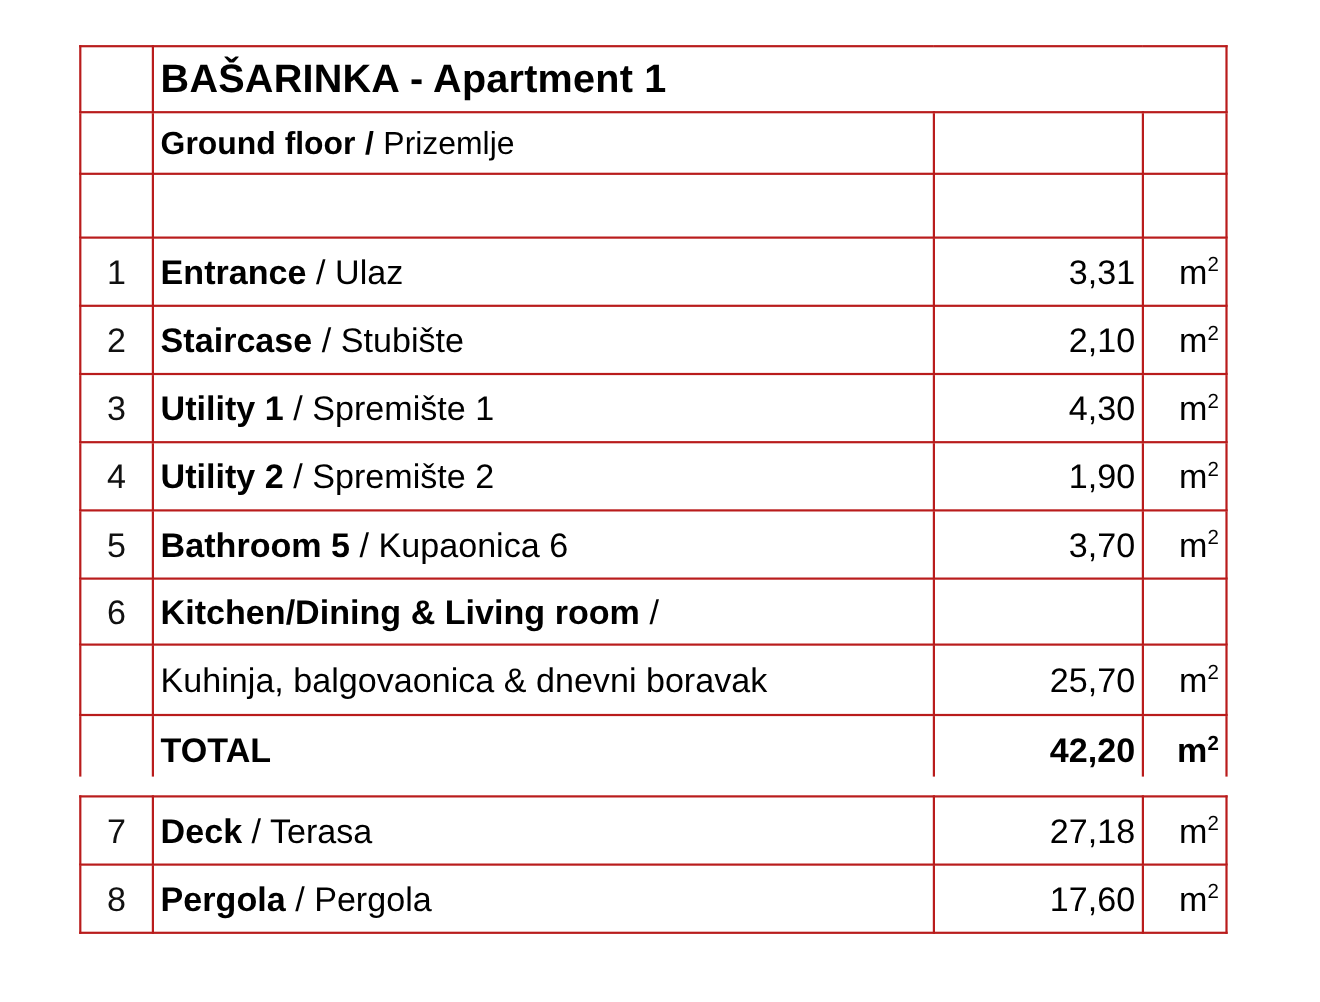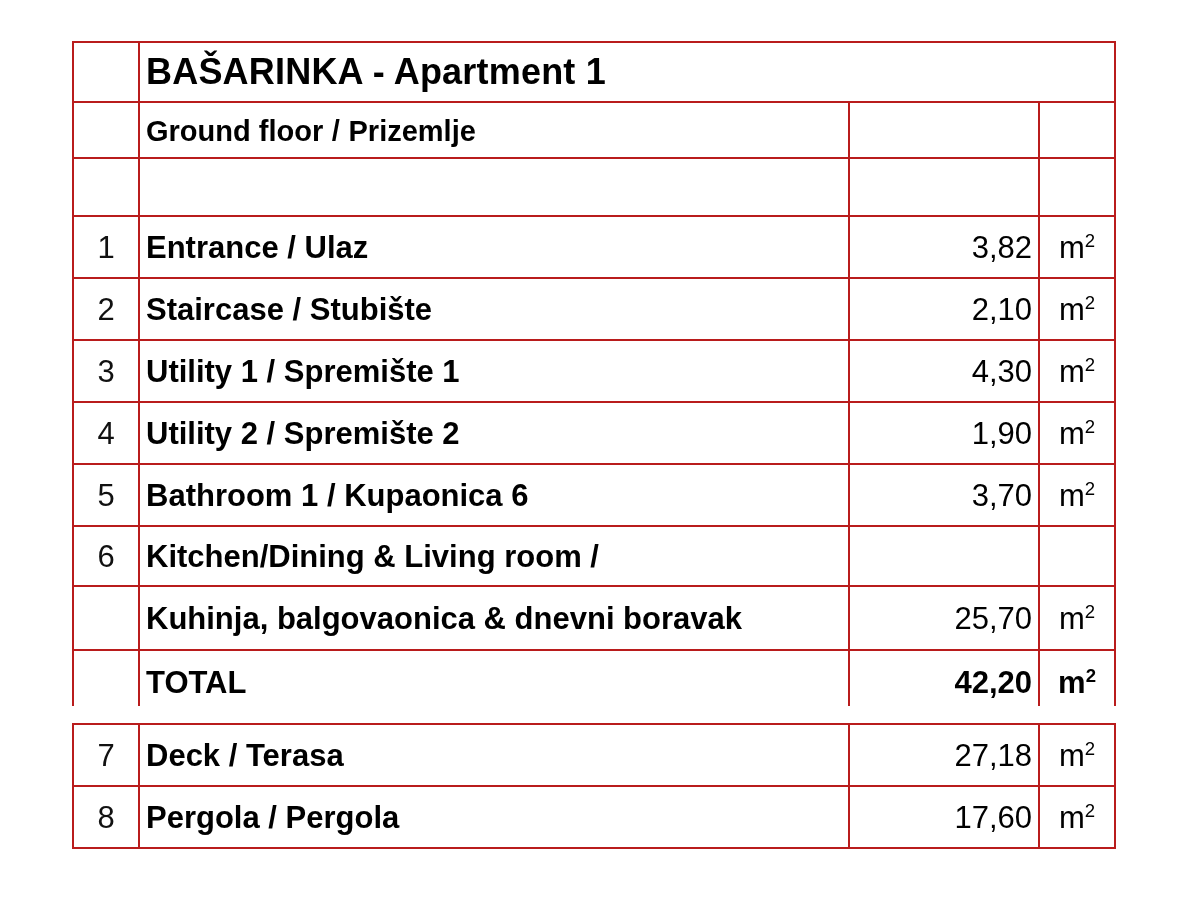--- a/index.html
+++ b/index.html
@@ -65,33 +65,33 @@
   }
   .cell-name {
     text-align: left;
   }
   .cell-area {
     text-align: right;
     font-size: 31px;
     padding-right: 10px;
   }
   .cell-unit {
-    text-align: center;
+    text-align: right;
     font-size: 29px;
     padding-left: 8px;
   }
   .unit sup {
     font-size: 0.6em;
     vertical-align: super;
     line-height: 0;
   }
 
   .b { font-weight: bold; }
   .sep { font-weight: bold; }
-  .reg { font-weight: bold; }
+  .reg { font-weight: normal; }
 
   .row-title td {
     height: 58px;
   }
   .title-text {
     font-size: 36px;
     font-weight: bold;
     letter-spacing: 0.2px;
   }
   .row-sub td { height: 54px; }
@@ -156,21 +156,21 @@
         <td class="cell-unit"></td>
       </tr>
 
       <tr class="row-item">
         <td class="cell-num">1</td>
         <td class="cell-name">
           <span class="b">Entrance</span>
           <span class="reg">/</span>
           <span class="reg">Ulaz</span>
         </td>
-        <td class="cell-area">3,82</td>
+        <td class="cell-area">3,31</td>
         <td class="cell-unit unit"><span>m</span><sup>2</sup></td>
       </tr>
 
       <tr class="row-item">
         <td class="cell-num">2</td>
         <td class="cell-name">
           <span class="b">Staircase</span>
           <span class="reg">/</span>
           <span class="reg">Stubište</span>
         </td>
@@ -196,21 +196,21 @@
           <span class="reg">/</span>
           <span class="reg">Spremište 2</span>
         </td>
         <td class="cell-area">1,90</td>
         <td class="cell-unit unit"><span>m</span><sup>2</sup></td>
       </tr>
 
       <tr class="row-item">
         <td class="cell-num">5</td>
         <td class="cell-name">
-          <span class="b">Bathroom 1</span>
+          <span class="b">Bathroom 5</span>
           <span class="reg">/</span>
           <span class="reg">Kupaonica 6</span>
         </td>
         <td class="cell-area">3,70</td>
         <td class="cell-unit unit"><span>m</span><sup>2</sup></td>
       </tr>
 
       <tr class="row-item6">
         <td class="cell-num">6</td>
         <td class="cell-name">

